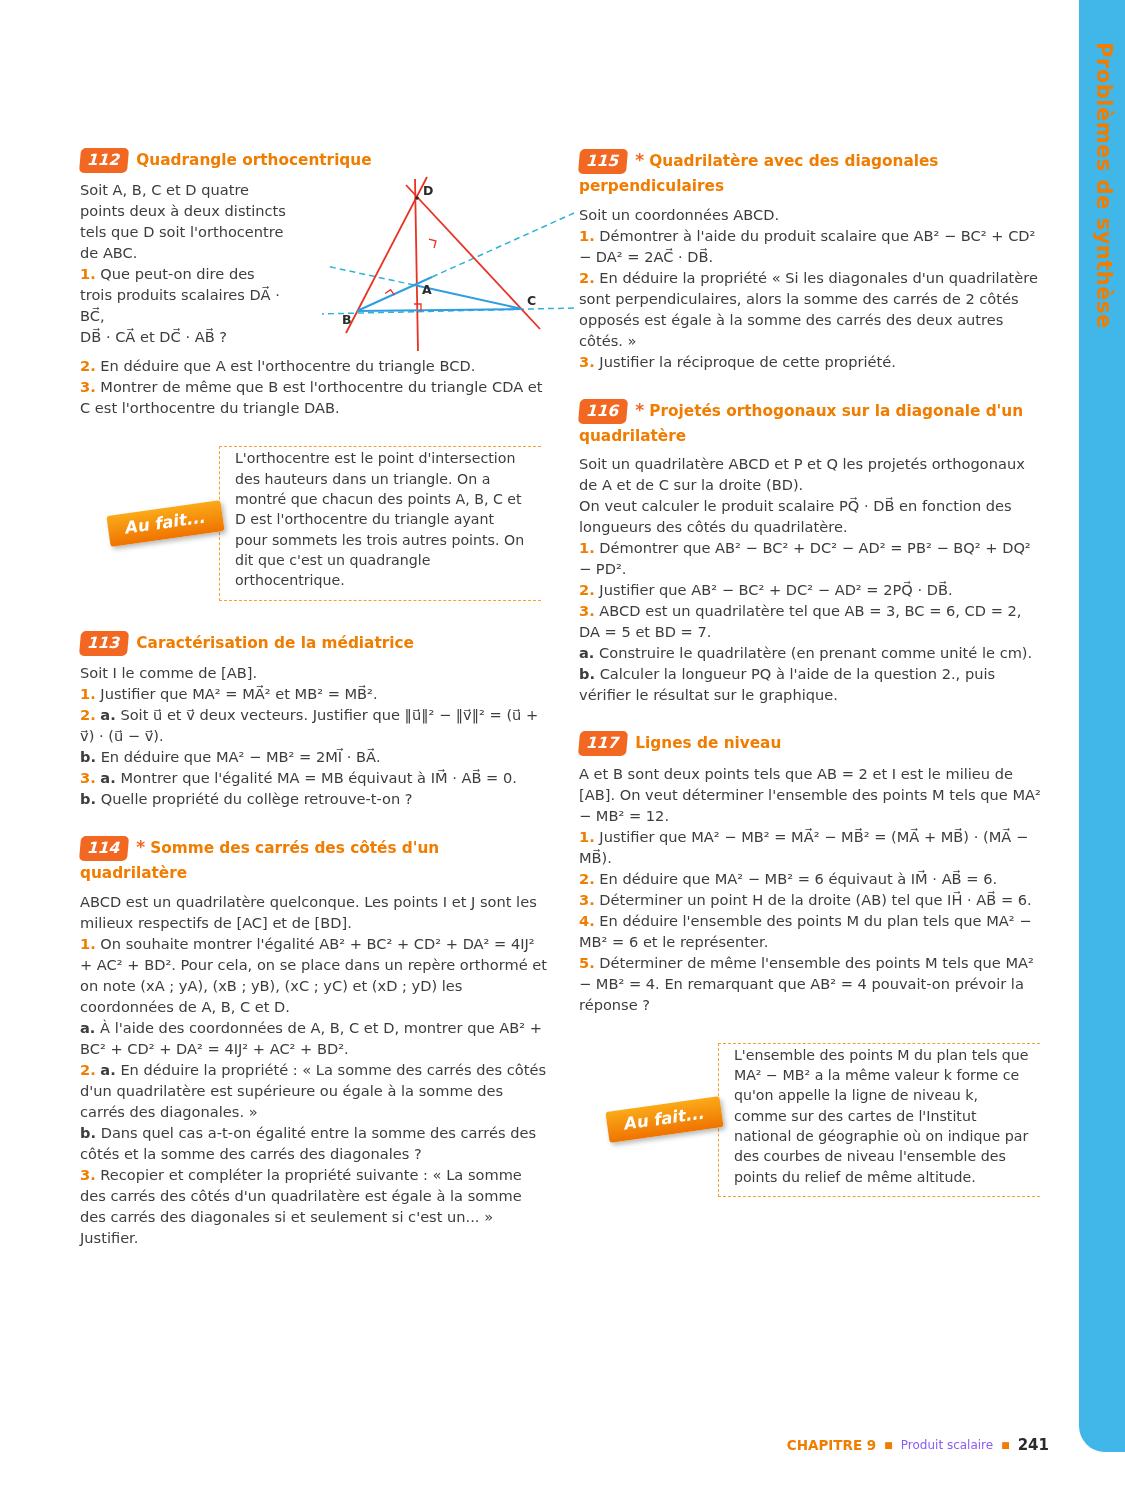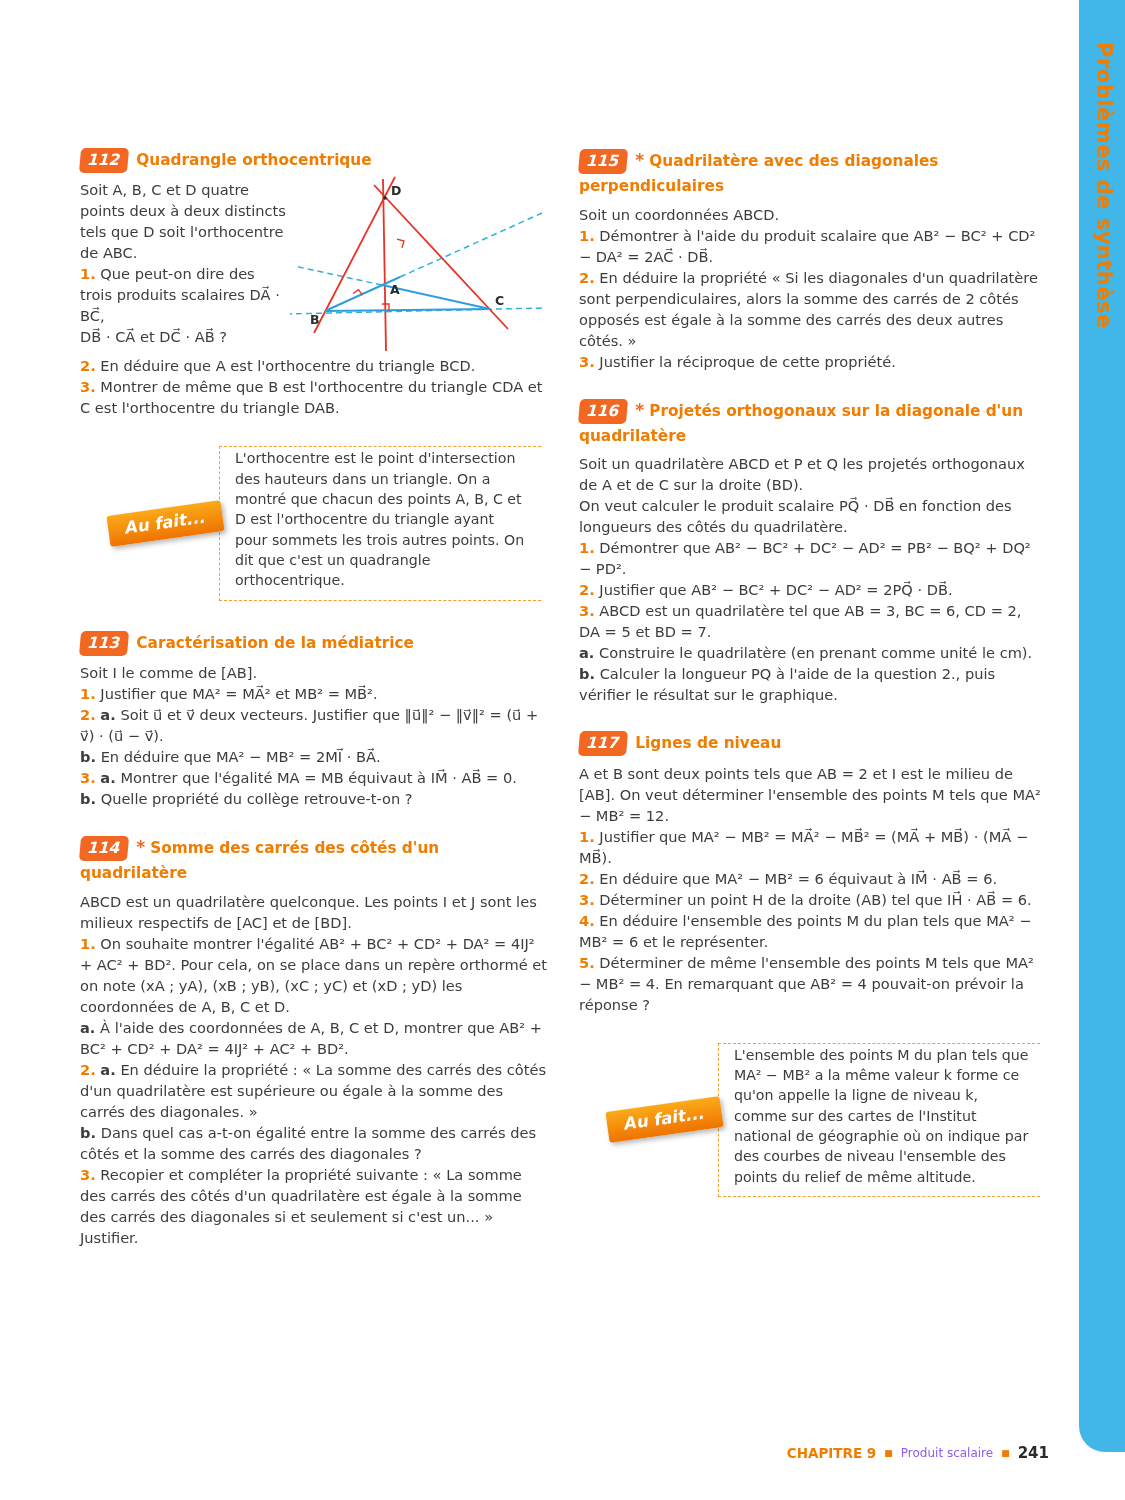--- a/index.html
+++ b/index.html
@@ -21,21 +21,21 @@
   .ex-header{margin-bottom:6px;line-height:1.45;}
   .badge{
     display:inline-block;background:#f26822;color:#fff;font-weight:bold;font-style:italic;
     font-size:15.5px;padding:1px 8px 2px;border-radius:5px;margin-right:8px;
     transform:skewX(-5deg);
   }
   .star{color:#f26822;font-weight:bold;font-size:17px;margin-right:5px;}
   .ex-title{color:#f07c00;font-weight:bold;font-size:15.3px;}
 
   
-  .ex112-row{display:flex;}
+  .ex112-row{display:flex;gap:32px;}
   .ex112-left{width:206px;flex:none;}
   .figure{flex:none;margin-left:4px;margin-top:-6px;}
 
   
   .callout{display:flex;align-items:center;margin:28px 0 30px 28px;}
   .ribbon{
     flex:none;background:linear-gradient(180deg,#fbaa19,#ef7300);color:#fff;
     font-weight:bold;font-style:italic;font-size:16.5px;padding:5px 17px 7px;
     transform:rotate(-8deg);border-radius:3px;box-shadow:2px 3px 5px rgba(0,0,0,.28);
     position:relative;z-index:2;margin-right:-4px;
@@ -50,21 +50,21 @@
   .side-tab{
     position:absolute;top:0;right:0;width:46px;height:1452px;
     background:#41b6e9;border-radius:0 0 0 26px;
   }
   .side-tab span{
     position:absolute;top:42px;right:9px;writing-mode:vertical-rl;
     color:#f07c00;font-weight:bold;font-size:21px;letter-spacing:.5px;
   }
 
   
-  .footer{position:absolute;bottom:38px;right:76px;font-size:14px;display:flex;align-items:center;gap:8px;}
+  .footer{position:absolute;bottom:46px;right:76px;font-size:14px;display:flex;align-items:center;gap:8px;}
   .footer .chap{color:#f07c00;font-weight:bold;font-size:13.5px;}
   .footer .sq{color:#f07c00;font-size:9px;}
   .footer .book{color:#8b5cf6;font-size:12px;}
   .footer .pg{font-weight:bold;font-size:15px;color:#2b2b2b;}
 </style>
 </head>
 <body>
 
 <div class="columns">
 

